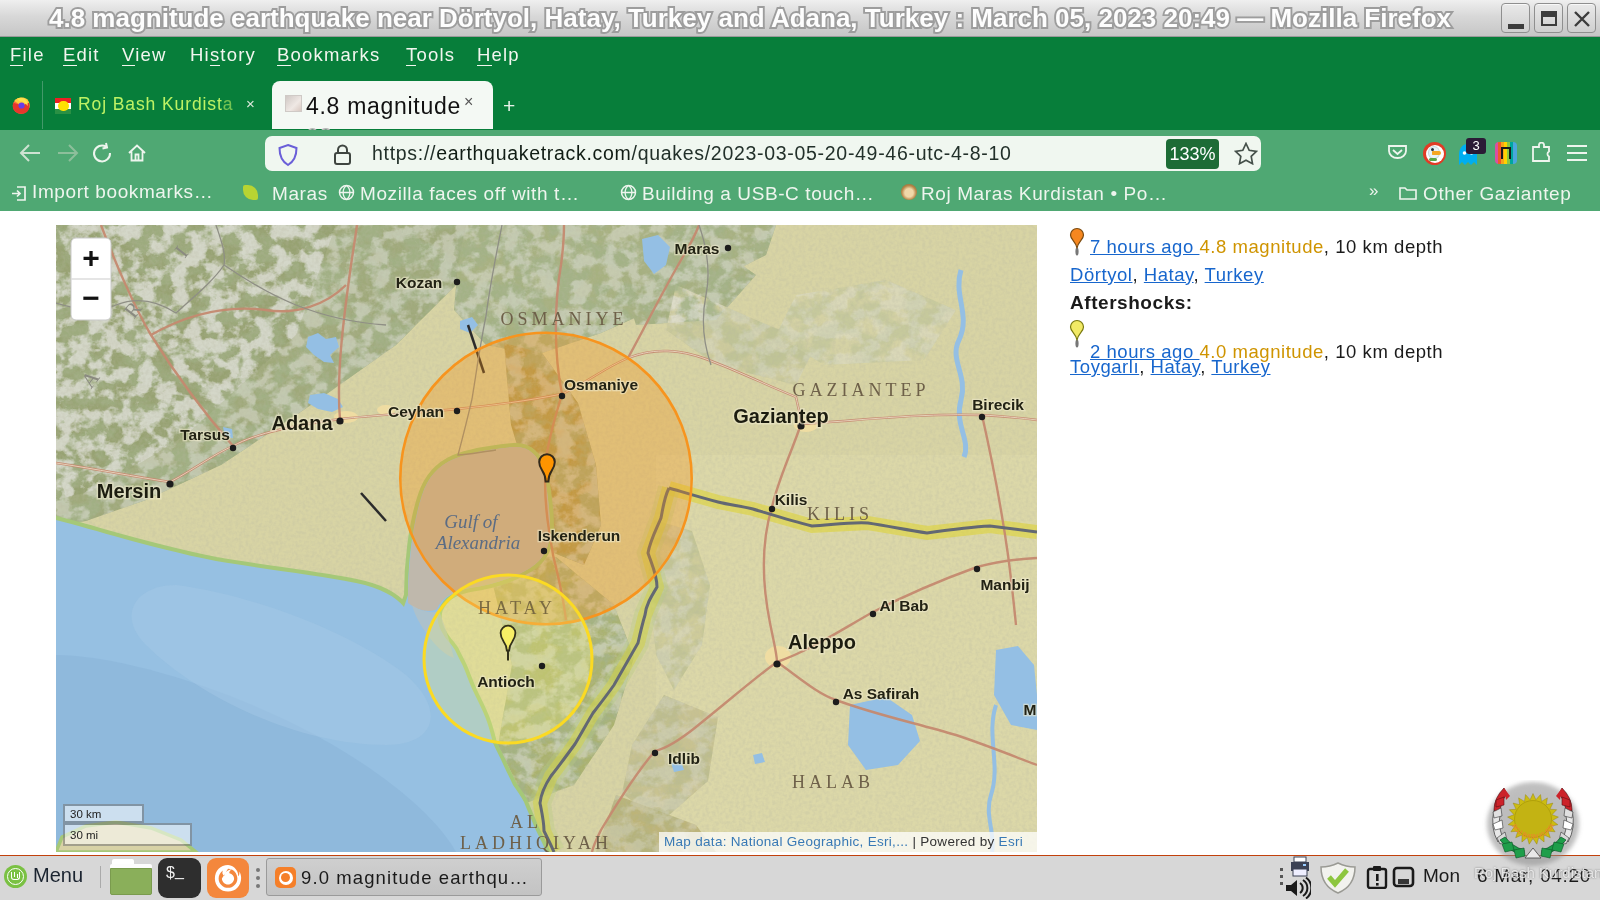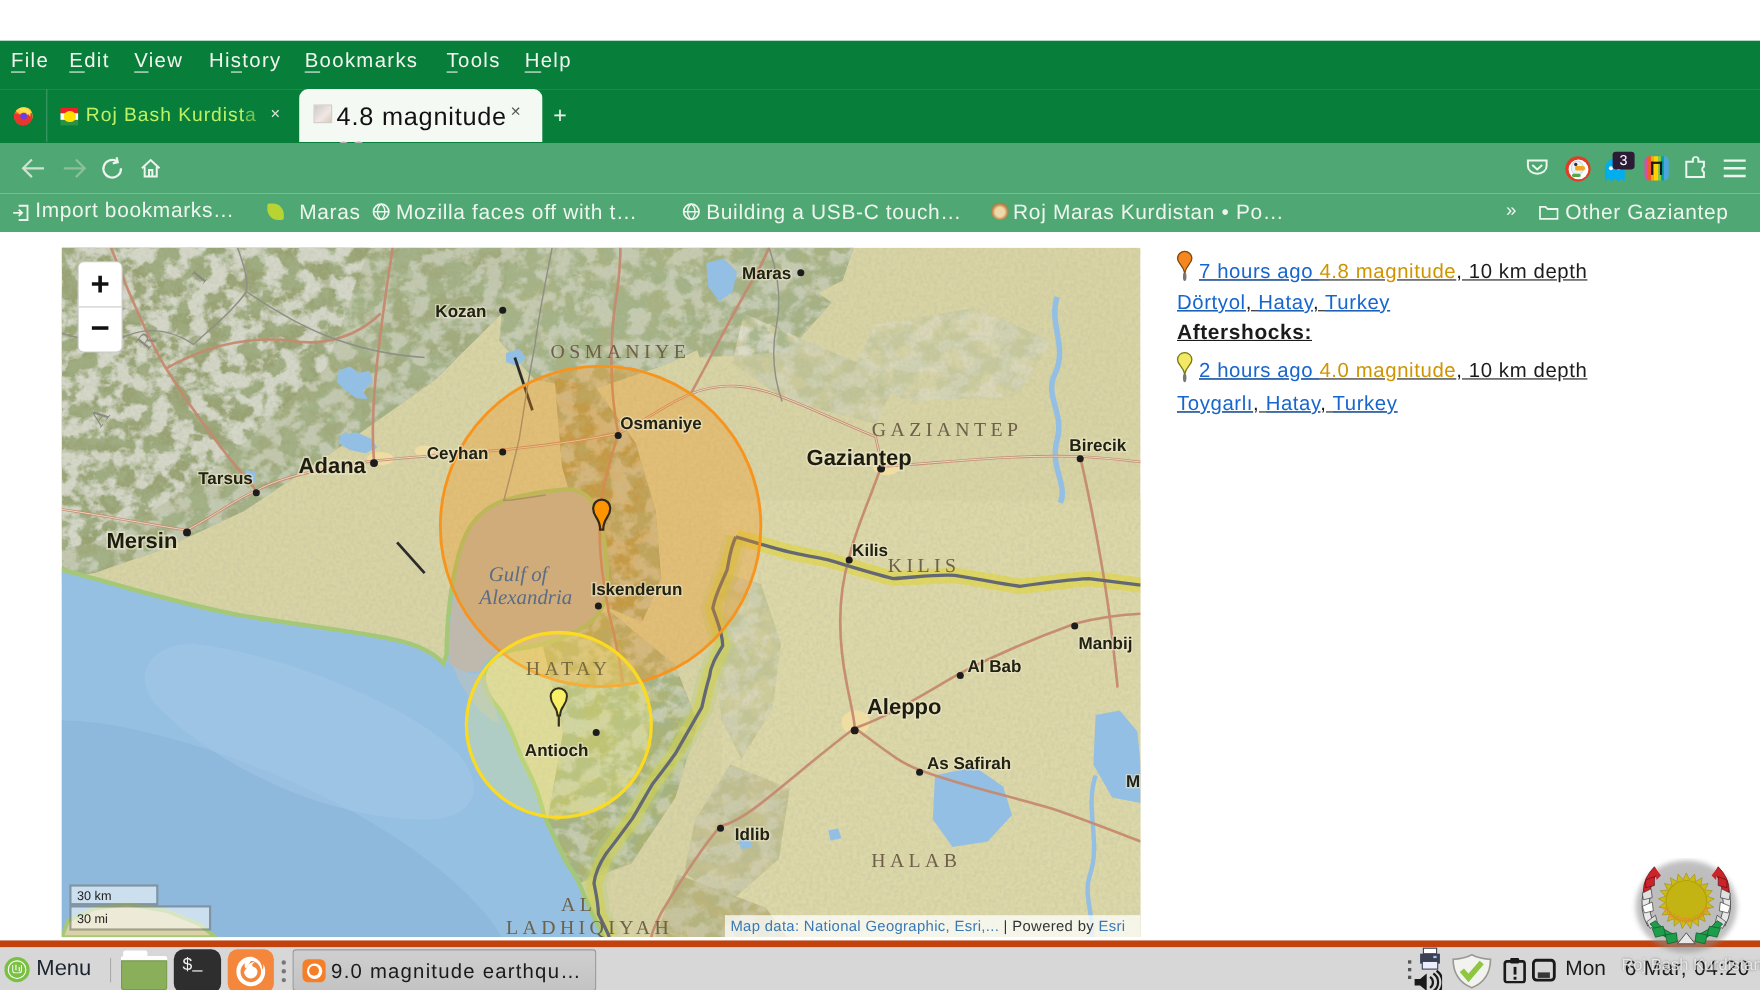--- a/index.html
+++ b/index.html
@@ -32,32 +32,48 @@
   
   #bmbar { left:0; top:176px; width:1600px; height:35px; background:#4fa873;
     color:#eef5ee; font-size:19px; letter-spacing:0.6px; }
 
   
   #content { left:0; top:211px; width:1600px; height:644px; background:#ffffff; }
   #mapwrap { left:56px; top:14px; width:981px; height:627px; overflow:hidden; }
 
   
   #rightpanel { left:1062px; top:14px; width:538px; font-size:18.5px; letter-spacing:0.55px; color:#1b1b1b; }
-  .rp-line { position:absolute; left:8px; white-space:nowrap;text-decoration:underline; }
+  .rp-line { position:absolute; left:8px; white-space:nowrap; }
   a.blue { color:#1766cd; text-decoration:underline; }
   .mag { color:#cf9400; }
 
   
   #taskbar { left:0; top:855px; width:1600px; height:45px; background:#d7d7d7;
-    border-top:6px solid #c2410c; }
+    border-top:1px solid #c2410c; }
 </style>
 </head>
 <body>
 <div id="root">
 
+  <div class="abs" id="titlebar">
+    <svg class="abs" style="left:0;top:0;" width="1600" height="37">
+        <text x="750" y="27" text-anchor="middle" font-family="Liberation Sans, sans-serif" font-size="26" font-weight="bold" fill="#fdfdfd" stroke="#9d9d9d" stroke-width="3.8" style="paint-order:stroke">4.8 magnitude earthquake near Dörtyol, Hatay, Turkey and Adana, Turkey : March 05, 2023 20:49 — Mozilla Firefox</text>
+      </svg>
+    <div class="abs winbtn" style="left:1501px;">
+        <div class="abs" style="left:6px;top:20px;width:16px;height:5px;background:#3c3c3c;"></div>
+      </div>
+    <div class="abs winbtn" style="left:1534px;">
+        <div class="abs" style="left:6px;top:7px;width:16px;height:15px;border:2px solid #3c3c3c;border-top:6px solid #3c3c3c;"></div>
+      </div>
+    <div class="abs winbtn" style="left:1567px;">
+        <svg class="abs" style="left:4px;top:5px;" width="20" height="20">
+          <path d="M3,3 L17,17 M17,3 L3,17" stroke="#3c3c3c" stroke-width="2.4"></path>
+        </svg>
+      </div>
+  </div>
 
   <div class="abs" id="menubar">
     <div class="menuitem" style="left:10px;"><u>F</u>ile</div>
     <div class="menuitem" style="left:63px;"><u>E</u>dit</div>
     <div class="menuitem" style="left:122px;"><u>V</u>iew</div>
     <div class="menuitem" style="left:190px;">Hi<u>s</u>tory</div>
     <div class="menuitem" style="left:277px;"><u>B</u>ookmarks</div>
     <div class="menuitem" style="left:406px;"><u>T</u>ools</div>
     <div class="menuitem" style="left:477px;"><u>H</u>elp</div>
   </div>
@@ -91,20 +107,34 @@
       </svg>
     <svg class="abs" style="left:56px;top:13px;" width="24" height="20">
         <path d="M13,2 L21,10 L13,18 M21,10 L2,10" stroke="#8dbf9b" stroke-width="2" fill="none"></path>
       </svg>
     <svg class="abs" style="left:92px;top:12px;" width="22" height="22">
         <path d="M18,11 A8,8 0 1 1 14,4.5 M14,1 L15,5.5 L10.5,6.5" stroke="#eef5ee" stroke-width="2" fill="none"></path>
       </svg>
     <svg class="abs" style="left:126px;top:12px;" width="22" height="22">
         <path d="M3,11 L11,3.5 L19,11 M5.5,9.5 L5.5,18.5 L16.5,18.5 L16.5,9.5 M9.5,18 L9.5,12.5 L12.5,12.5 L12.5,18" stroke="#eef5ee" stroke-width="1.8" fill="none"></path>
       </svg>
+    <div class="abs" id="urlbar">
+      <svg class="abs" style="left:12px;top:7px;" width="22" height="24" viewBox="0 0 22 24">
+          <path d="M11,2 L19.5,5 C19.5,12.5 17,18.5 11,22 C5,18.5 2.5,12.5 2.5,5 Z" stroke="#6a5fd8" stroke-width="2" fill="none"></path>
+        </svg>
+      <svg class="abs" style="left:67px;top:7px;" width="21" height="24" viewBox="0 0 21 24">
+          <rect x="3" y="10" width="15" height="11" rx="2" fill="none" stroke="#3f4540" stroke-width="2"></rect>
+          <path d="M6,10 L6,7 A4.5,4.5 0 0 1 15,7 L15,10" stroke="#3f4540" stroke-width="2" fill="none"></path>
+        </svg>
+      <div class="abs" style="left:107px;top:6px;font-size:19.5px;letter-spacing:0.7px;color:#22302a;">https://<span style="color:#101c14;">earthquaketrack.com</span>/quakes/2023-03-05-20-49-46-utc-4-8-10</div>
+      <div class="abs" style="left:901px;top:3px;width:53px;height:30px;background:#1d6c36;border-radius:4px;color:#fff;font-size:18px;text-align:center;line-height:30px;">133%</div>
+      <svg class="abs" style="left:969px;top:6px;" width="24" height="23" viewBox="0 0 24 23">
+          <path d="M12,1.5 L15.2,8.3 L22.5,9.3 L17.2,14.4 L18.5,21.7 L12,18.2 L5.5,21.7 L6.8,14.4 L1.5,9.3 L8.8,8.3 Z" stroke="#45504a" stroke-width="1.7" fill="none"></path>
+        </svg>
+    </div>
     <svg class="abs" style="left:1387px;top:13px;" width="21" height="20">
         <path d="M2,3 L19,3 L19,8 A8.5,7 0 0 1 2,8 Z M6,7 L10.5,11 L15,7" stroke="#eef5ee" stroke-width="1.8" fill="none"></path>
       </svg>
     <div class="abs" style="left:1423px;top:12px;width:23px;height:23px;border-radius:50%;background:#e23b26;">
        <div class="abs" style="left:2.5px;top:2.5px;width:18px;height:18px;border-radius:50%;background:#fff;"></div>
        <div class="abs" style="left:5px;top:4px;width:12px;height:13px;border-radius:50% 50% 45% 45%;background:#e8f2f8;border:1px solid #cbd8e0;"></div>
        <div class="abs" style="left:9px;top:9px;width:9px;height:4px;background:#f5a623;border-radius:1px 3px 3px 1px;"></div>
        <div class="abs" style="left:8px;top:6px;width:3px;height:3px;background:#253040;border-radius:50%;"></div>
        <div class="abs" style="left:6px;top:16px;width:8px;height:3px;background:#57a646;border-radius:2px;"></div>
     </div>
@@ -369,21 +399,21 @@
           <ellipse cx="9" cy="24.5" rx="1.6" ry="4" fill="#777"></ellipse>
           <path d="M9,21 C7.5,14 2.5,12.5 2.5,8 A6.5,6.5 0 1 1 15.5,8 C15.5,12.5 10.5,14 9,21 Z" fill="#f6871f" stroke="#7a4a10" stroke-width="1.2"></path>
         </svg>
       <div class="rp-line" style="top:11px; left:28px;"><a class="blue">7 hours ago </a><span class="mag">4.8 magnitude</span>, 10 km depth</div>
       <div class="rp-line" style="top:39px;"><a class="blue">Dörtyol</a>, <a class="blue">Hatay</a>, <a class="blue">Turkey</a></div>
       <div class="rp-line" style="top:67px; font-weight:bold; font-size:19px;">Aftershocks:</div>
       <svg class="abs" style="left:6px;top:94px;" width="18" height="30" viewBox="0 0 18 30">
           <ellipse cx="9" cy="24.5" rx="1.6" ry="4" fill="#777"></ellipse>
           <path d="M9,21 C7.5,14 2.5,12.5 2.5,8 A6.5,6.5 0 1 1 15.5,8 C15.5,12.5 10.5,14 9,21 Z" fill="#f2ea65" stroke="#7a7a10" stroke-width="1.2"></path>
         </svg>
-      <div class="rp-line" style="top:101px; left:28px;"><a class="blue">2 hours ago </a><span class="mag">4.0 magnitude</span>, 10 km depth</div>
+      <div class="rp-line" style="top:116px; left:28px;"><a class="blue">2 hours ago </a><span class="mag">4.0 magnitude</span>, 10 km depth</div>
       <div class="rp-line" style="top:131px;"><a class="blue">Toygarlı</a>, <a class="blue">Hatay</a>, <a class="blue">Turkey</a></div>
     </div>
   </div>
 
   <div class="abs" id="taskbar">
     <div class="abs" style="left:4px;top:9px;width:23px;height:23px;border-radius:50%;background:#7ac143;">
       <div class="abs" style="left:3px;top:3px;width:17px;height:17px;border:1.5px solid #fff;border-radius:50%;"></div>
       <div class="abs" style="left:6.5px;top:7px;width:9px;height:8px;border:1.6px solid #fff;border-top:none;border-radius:0 0 3px 3px;"></div>
       <div class="abs" style="left:9.5px;top:7px;width:1.6px;height:5px;background:#fff;"></div>
       <div class="abs" style="left:12.5px;top:9px;width:1.6px;height:4px;background:#fff;"></div>

